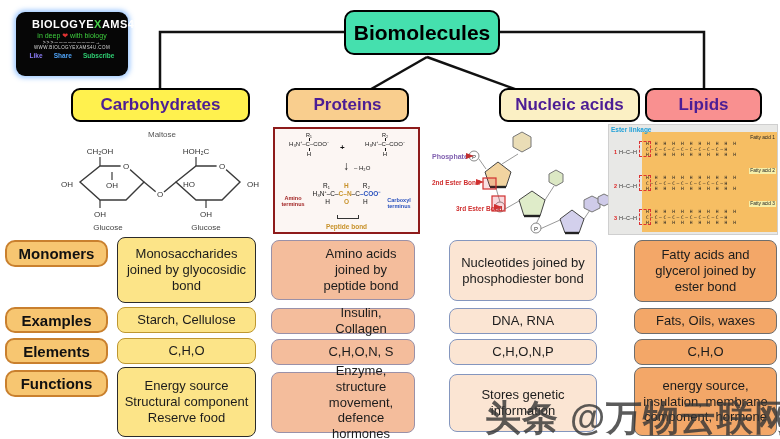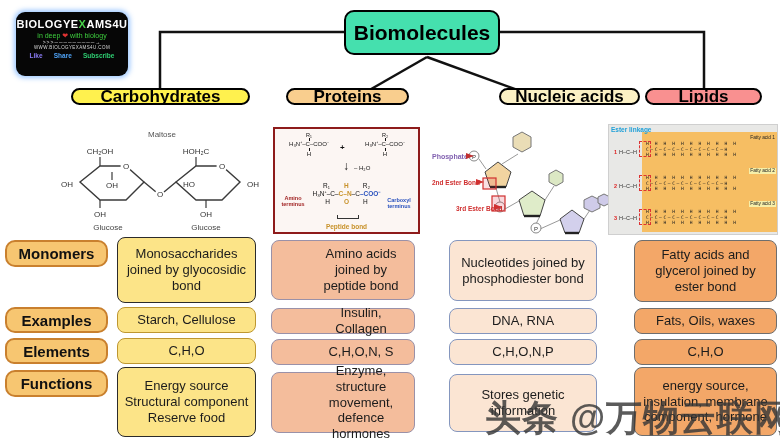--- a/index.html
+++ b/index.html
@@ -4,38 +4,38 @@
 <style>
   * { margin:0; padding:0; box-sizing:border-box; }
   html,body { background:#fff; }
   body { font-family:"Liberation Sans", sans-serif; }
   #stage { position:relative; width:780px; height:439px; background:#ffffff; overflow:hidden; }
   .abs { position:absolute; }
 
   
   .logo { left:16px; top:12px; width:112px; height:64px; background:#060606; border-radius:9px;
           box-shadow:0 0 5px 2px rgba(140,190,255,.85); text-align:center; padding-top:7px; z-index:3; }
-  .logo-name { font-size:11px; font-weight:bold; color:#fff; letter-spacing:.5px; line-height:1; }
+  .logo-name { font-size:11px; font-weight:bold; color:#fff; letter-spacing:.5px; line-height:1;padding-left:16px; }
   .logo-name .x { color:#49d34b; }
   .logo-tag { font-size:7px; color:#3ecf3e; margin-top:2px; line-height:1; }
   .logo-tag .heart { color:#e23333; }
   .logo-arrow { font-size:5px; color:#e8e8e8; line-height:1.2; letter-spacing:1px; }
   .logo-url { font-size:4.5px; color:#d8d8d8; letter-spacing:.4px; line-height:1.4; }
   .logo-actions { display:flex; justify-content:space-around; padding:1px 8px 0 8px; font-size:6.5px; font-weight:bold; }
   .logo-actions .like { color:#8b7cf5; } .logo-actions .share { color:#4fa3f7; } .logo-actions .subscribe { color:#2ecc71; }
 
   
   .title-box { left:344px; top:10px; width:156px; height:45px; background:#45e0ae; border:2.5px solid #000;
                border-radius:10px; display:flex; align-items:center; justify-content:center;
                font-size:21px; font-weight:bold; color:#000; z-index:2; }
   #connectors { left:0; top:0; z-index:1; }
 
   
-  .hdr { top:88px; height:17px; border:2px solid #000; border-radius:9px; display:flex; align-items:center;
-         justify-content:center; font-weight:bold; font-size:17px; color:#000000; z-index:2; }
+  .hdr { top:88px; height:34px; border:2px solid #000; border-radius:9px; display:flex; align-items:center;
+         justify-content:center; font-weight:bold; font-size:17px; color:#4c1d95; z-index:2; }
   .hdr-carb { left:71px;  width:179px; background:#fff14e; }
   .hdr-prot { left:286px; width:123px; background:#f9ce8e; }
   .hdr-nuc  { left:454px; width:141px; background:#fbf0c4;margin-left:45px; }
   .hdr-lip  { left:645px; width:117px; background:#f99090; }
 
   
   .rowlab { left:5px; width:103px; background:#f7c671; border:2px solid #c9802e; border-radius:10px;
             display:flex; align-items:center; justify-content:center; font-weight:bold; font-size:15px; color:#111; }
 
   

